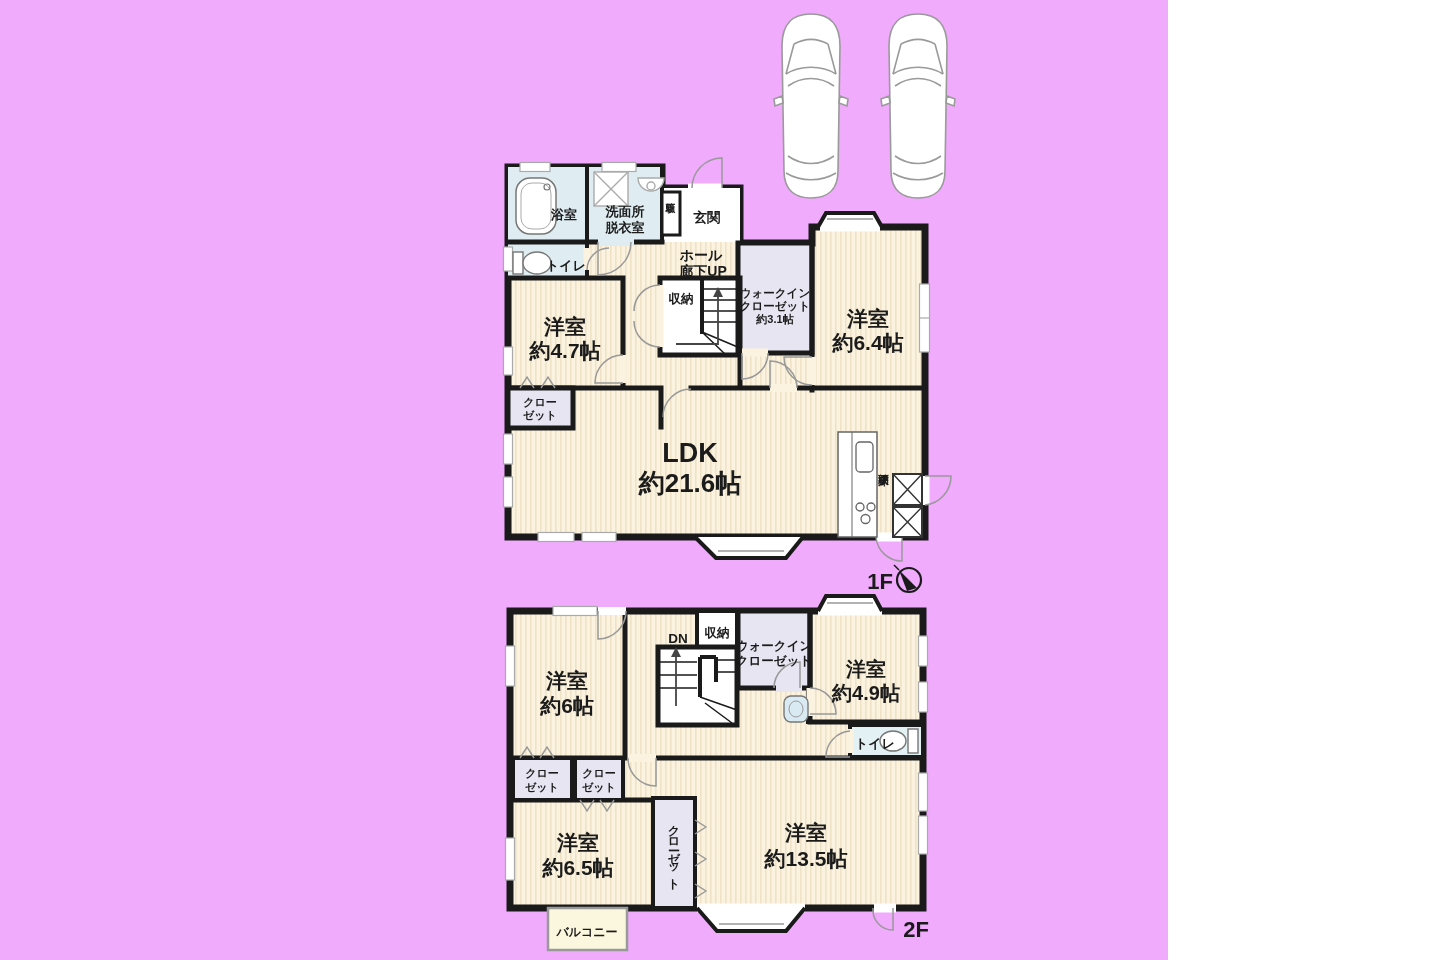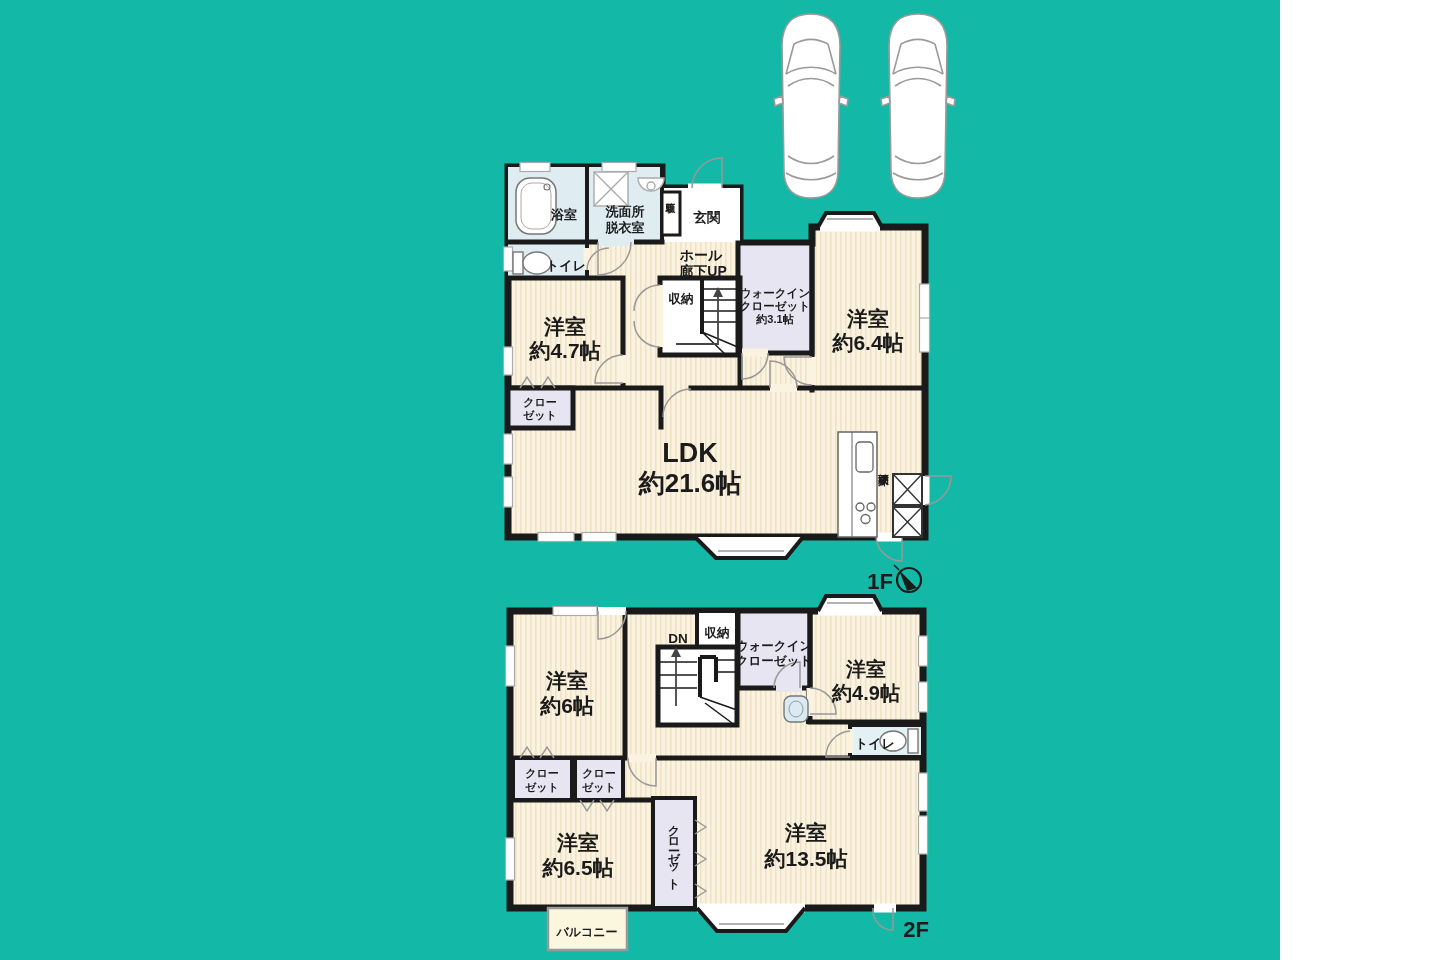--- a/index.html
+++ b/index.html
@@ -1,16 +1,16 @@
 <!DOCTYPE html>
 <html><head>
 <meta charset="utf-8">
 <style>
   html,body{margin:0;padding:0;background:#ffffff;}
-  .canvas{position:relative;width:1280px;height:960px;background:#14b8a6;overflow:hidden;
+  .canvas{position:relative;width:1168px;height:960px;background:#f0abfc;overflow:hidden;
           font-family:"Liberation Sans","DejaVu Sans",sans-serif;}
   svg text{font-family:"Liberation Sans","DejaVu Sans",sans-serif;fill:#1b1b1b;font-weight:bold;}
   .vtext{writing-mode:vertical-rl;text-orientation:upright;glyph-orientation-vertical:0;}
 </style>
 </head>
 <body>
 
 <div class="canvas">
 <svg width="1440" height="960" viewBox="0 0 1440 960">
   <defs>

